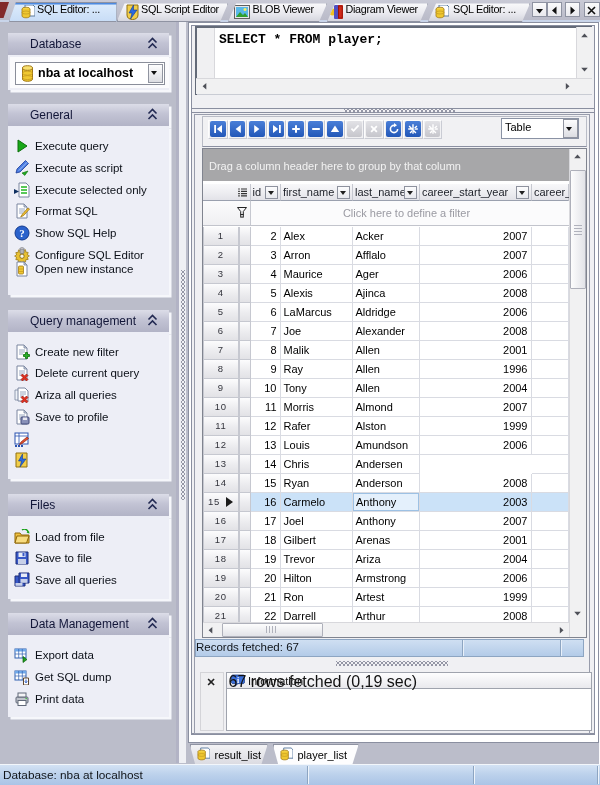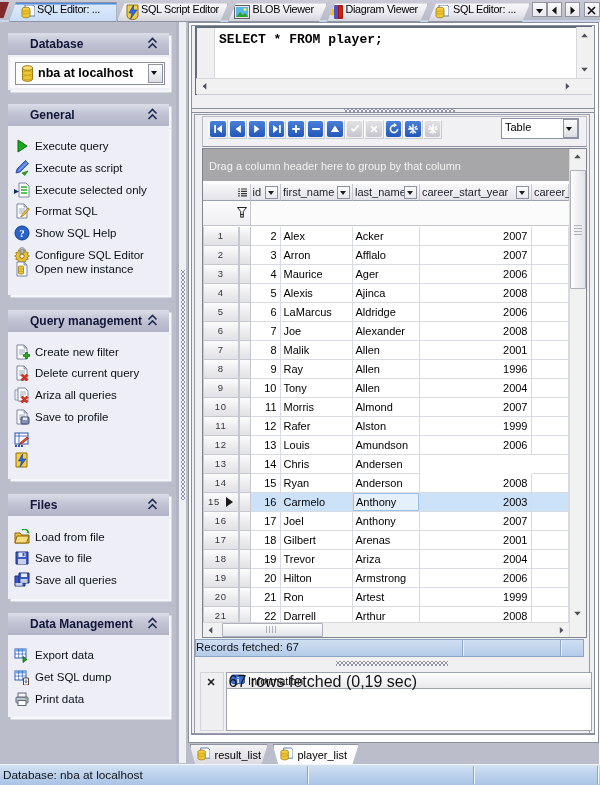--- a/index.html
+++ b/index.html
@@ -1,19 +1,19 @@
 <!DOCTYPE html>
 <html><head><meta charset="utf-8"><style>
 *{margin:0;padding:0;box-sizing:border-box}
 html,body{width:600px;height:785px;overflow:hidden}
 body{font-family:"Liberation Sans",sans-serif;background:#bbbdca;position:relative}
 .a{position:absolute}
 .tab{position:absolute;top:2px;height:20px;font-size:10.8px;color:#000;white-space:nowrap}
 .ttxt{position:absolute;top:1px;letter-spacing:-0.3px}
-.hdr{position:absolute;left:8px;width:161px;box-shadow:2.5px 2.5px 0 #f6f7fb;height:22px;background:linear-gradient(180deg,#dcdde8 0%,#c2c3d4 45%,#b2b3c6 100%);color:#121638;font-weight:bold;font-size:12px;line-height:22px}
+.hdr{position:absolute;left:8px;width:161px;box-shadow:2.5px 2.5px 0 #f6f7fb;height:22px;background:linear-gradient(180deg,#dcdde8 0%,#c2c3d4 45%,#b2b3c6 100%);color:#121638;font-weight:normal;font-size:12px;line-height:22px}
 .hdr span{padding-left:22px}
 .chev{position:absolute;right:11px;top:4px;width:11px;height:13px}
 .sect{position:absolute;left:8px;width:161px;background:#edeef6;box-shadow:2.5px 2.5px 0 #f6f7fb}
 .item{position:absolute;left:8px;width:161px;height:22px;font-size:11.5px;color:#0c1018;line-height:22px}
 .item .ic{position:absolute;left:6px;top:3px;width:16px;height:16px}
 .item .tx{position:absolute;left:27px;top:0}
 .gbtn{position:absolute;width:19.5px;height:19px;background:#f1f1f3;border:1px solid;border-color:#fdfdfd #caccd4 #caccd4 #fdfdfd}
 .gbtn .bi{position:absolute;left:1.2px;top:0.8px;width:15.5px;height:15.5px;background:linear-gradient(180deg,#4a7fd8 0%,#2257b8 100%);border-radius:2px}
 .gbtn .gi{position:absolute;left:1.2px;top:0.8px;width:15.5px;height:15.5px;background:linear-gradient(180deg,#e2e2e6 0%,#c6c6cc 100%);border-radius:2px}
 .gbtn svg{position:absolute;left:2px;top:1.6px}
@@ -406,20 +406,21 @@
     <div class="hcell" style="left:217px;width:112px"><span style="padding-left:2px">career_start_year</span><div class="hdd" style="right:2.5px"></div></div>
     <div class="hcell" style="left:329px;width:37px"><span style="padding-left:2px">career_</span></div>
   </div>
 <div class="a" style="left:203px;top:201px;width:366px;height:25px;background:#fbfbfc;border-bottom:1px solid #c2c4cc">
     <div class="a" style="left:0;top:0;width:47.5px;height:24px;background:linear-gradient(180deg,#fbfbfc,#efeff2);border-right:1px solid #c6c8d0">
       <svg style="position:absolute;right:3px;top:6px" width="10" height="11" viewBox="0 0 10 11">
         <path d="M0.5 0.5h9l-3.2 4v3h-2.6v-3z" fill="none" stroke="#222" stroke-width="1"></path>
         <rect x="3.7" y="7.5" width="2.6" height="2.6" fill="none" stroke="#222" stroke-width="1"></rect>
       </svg>
     </div>
+    <div class="a" style="left:48px;top:6px;width:311px;text-align:center;font-size:11px;color:#9a9aa2">Click here to define a filter</div>
   </div>
 <div class="a" style="left:203px;top:226.5px;width:366px;height:395px;overflow:hidden">
     <div class="row" style="top:0.0px">
       <div class="ind" style="left:0;width:35.5px">1</div>
       <div class="ind" style="left:35.5px;width:12px"></div>
       <div class="cell" style="left:47.5px;width:30.5px;text-align:right"><span style="padding-right:3.5px">2</span></div>
       <div class="cell" style="left:78px;width:72px"><span style="padding-left:2.5px">Alex</span></div>
       <div class="cell" style="left:150px;width:67px"><span style="padding-left:2.5px">Acker</span></div>
       <div class="cell" style="left:217px;width:112px;text-align:right"><span style="padding-right:3.5px">2007</span></div>
       <div class="cell" style="left:329px;width:37px"></div>

